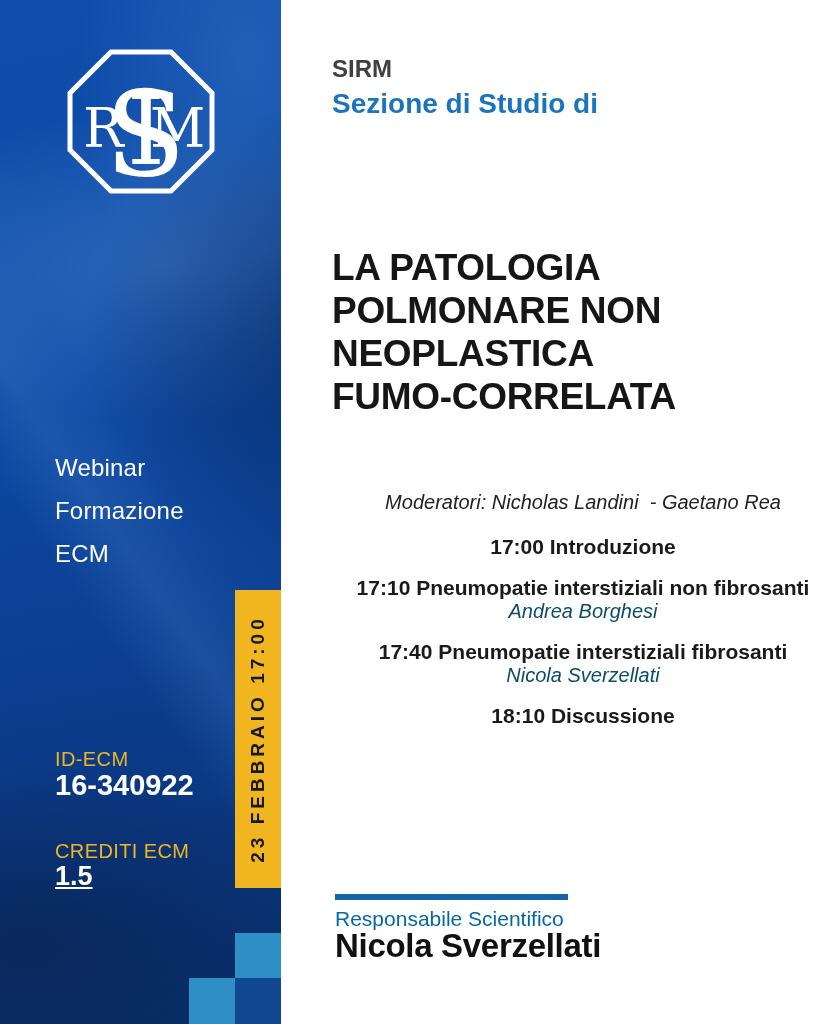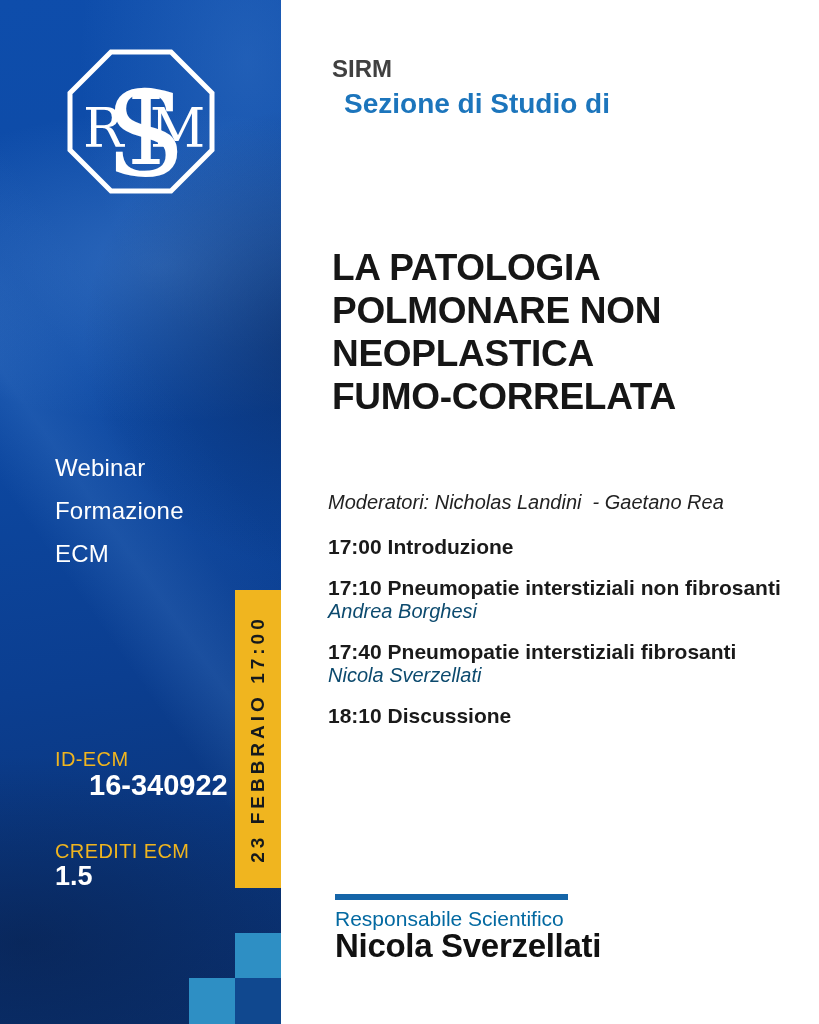--- a/index.html
+++ b/index.html
@@ -34,23 +34,23 @@
     color: #ffffff; font-size: 24px; font-weight: normal; line-height: 43px;
     letter-spacing: 0.2px;
   }
 
   .ecm-label {
     color: #f0b51f; font-weight: normal; font-size: 20px; letter-spacing: 0.4px;
     line-height: 18px;
   }
   .ecm-value { color: #ffffff; font-weight: bold; }
   .id-block { position: absolute; left: 55px; top: 750px; }
-  .id-block .ecm-value { font-size: 29px; line-height: 34px; margin-left: 34px; }
+  .id-block .ecm-value { font-size: 29px; line-height: 34px; }
   .crediti-block { position: absolute; left: 55px; top: 842px; }
-  .crediti-block .ecm-value { font-size: 27px; line-height: 32px; }
+  .crediti-block .ecm-value { font-size: 27px; line-height: 32px; text-decoration: underline; }
 
   .date-strip {
     position: absolute; left: 235px; top: 590px;
     width: 46px; height: 298px;
     background: #f0b51f;
   }
   .date-text {
     position: absolute; left: 50%; top: 50%;
     width: 298px; height: 46px;
     transform: translate(-50%, -50%) rotate(-90deg);
@@ -60,29 +60,29 @@
   }
 
   .sq { position: absolute; }
   .sq-a { left: 235px; top: 933px; width: 46px; height: 45px; background: #2e8fc4; }
   .sq-b { left: 189px; top: 978px; width: 46px; height: 46px; background: #2e8fc4; }
   .sq-c { left: 235px; top: 978px; width: 46px; height: 46px; background: #10488f; }
 
   
   .header-block { position: absolute; left: 332px; top: 54px; }
   .org-name { font-size: 24px; font-weight: bold; color: #404040; line-height: 30px; margin: 0; }
-  .section-name { font-size: 28px; font-weight: bold; color: #1c75bc; line-height: 36px; margin: 2px 0 0 12px; }
+  .section-name { font-size: 28px; font-weight: bold; color: #1c75bc; line-height: 36px; margin: 2px 0 0 0; }
 
   .title-block {
     position: absolute; left: 332px; top: 246px;
     font-size: 37px; font-weight: bold; color: #161616;
     line-height: 43px; letter-spacing: -0.3px;
   }
 
-  .program-block { position: absolute; left: 328px; top: 491px; width: 470px; color: #1a1a1a; }
+  .program-block { position: absolute; left: 348px; top: 491px; width: 470px; color: #1a1a1a; text-align: center; }
   .moderators {
     font-style: italic; font-size: 20px; color: #222222;
     margin: 0 0 21px 0; white-space: pre-wrap;
   }
   .slot-line { font-size: 21px; font-weight: bold; margin: 0; line-height: 24px; }
   .speaker-line { font-size: 20px; font-style: italic; margin: 0; line-height: 23px; color: #0c4a6e; }
   .program-entry { margin-bottom: 17px; }
   .program-entry.last { margin-bottom: 0; }
 
   .divider {

